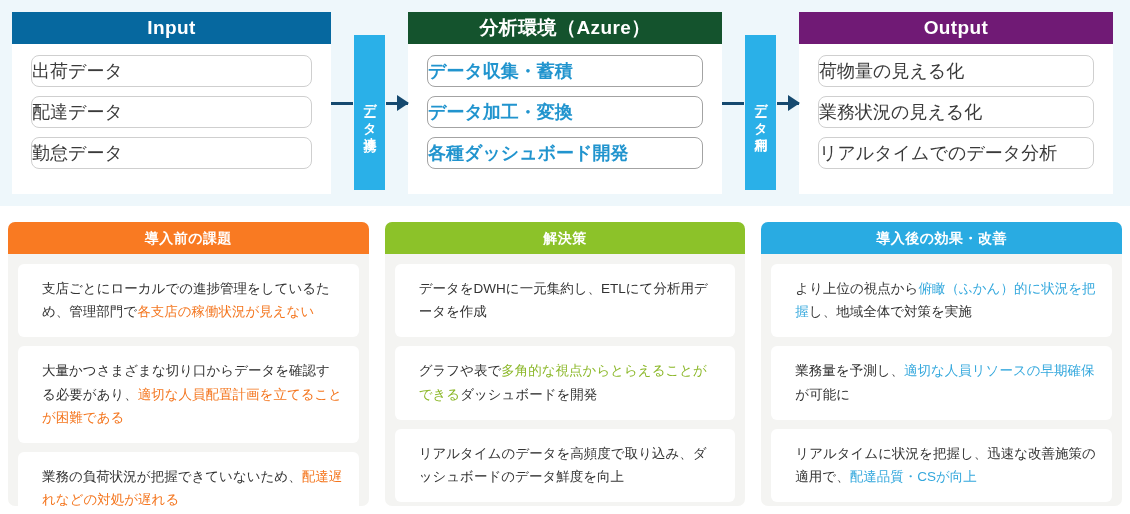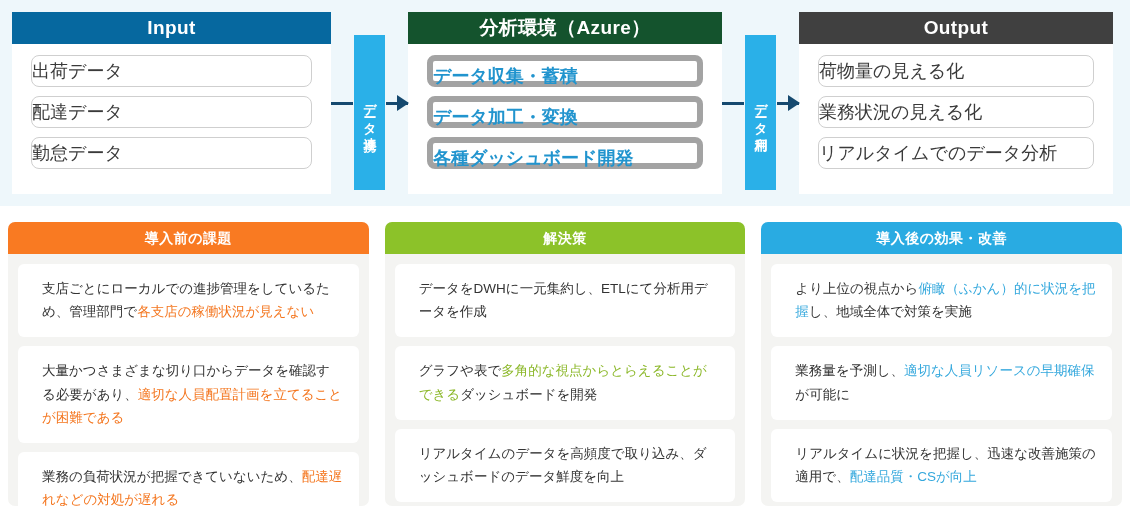--- a/index.html
+++ b/index.html
@@ -66,21 +66,21 @@
     font-size: 18px;
     box-sizing: border-box;
     background: #ffffff;
     border-radius: 8px;
   }
   .flow-item.gray {
     border: 1px solid #cfcfcf;
     color: #3a3a3a;
   }
   .flow-item.cyan {
-    border: 6px solid #a3a3a3;
+    border: 1px solid #a3a3a3;
     color: #2194ce;
     font-weight: bold;
   }
 
   
   .connector {
     width: 77px;
     position: relative;
     display: flex;
     align-items: center;
@@ -216,21 +216,21 @@
       </div>
     </div>
 
     <div class="connector">
       <div class="conn-line"></div>
       <div class="conn-bar" style="background: rgb(42, 176, 232);">データ利用</div>
       <div class="conn-arrow"></div>
     </div>
 
     <div class="flow-panel p3">
-      <div class="panel-head" style="background: #404040;">Output</div>
+      <div class="panel-head" style="background: #701a75;">Output</div>
       <div class="panel-body">
         <div class="flow-item gray">荷物量の見える化</div>
         <div class="flow-item gray">業務状況の見える化</div>
         <div class="flow-item gray">リアルタイムでのデータ分析</div>
       </div>
     </div>
 
   </div>
 </div>
 

